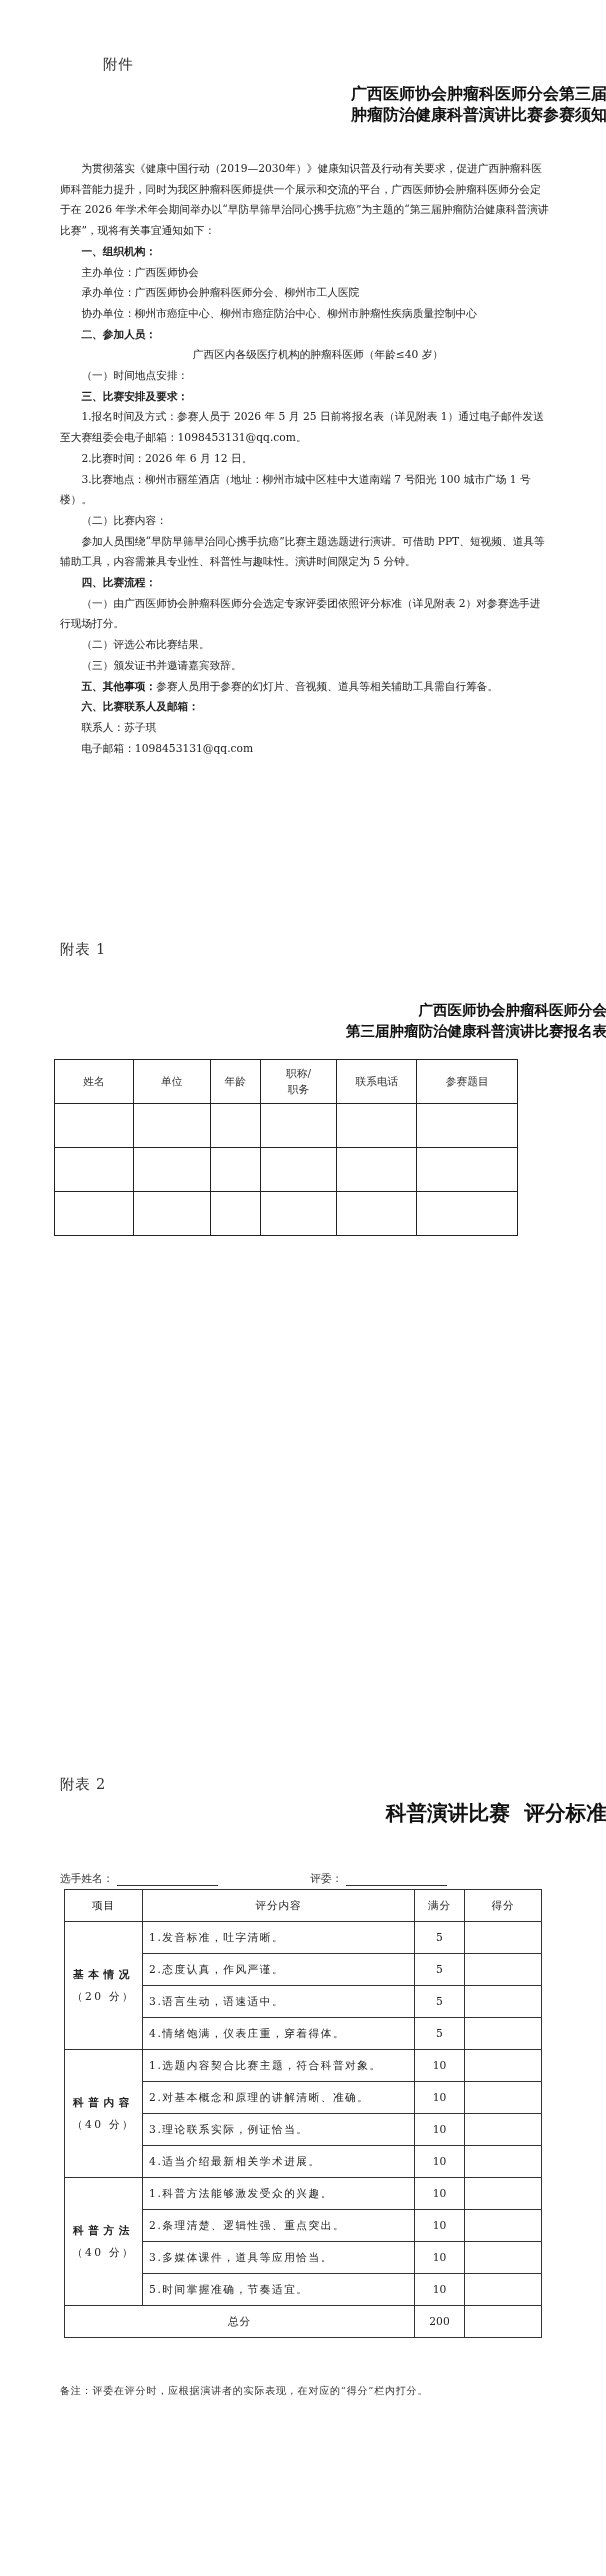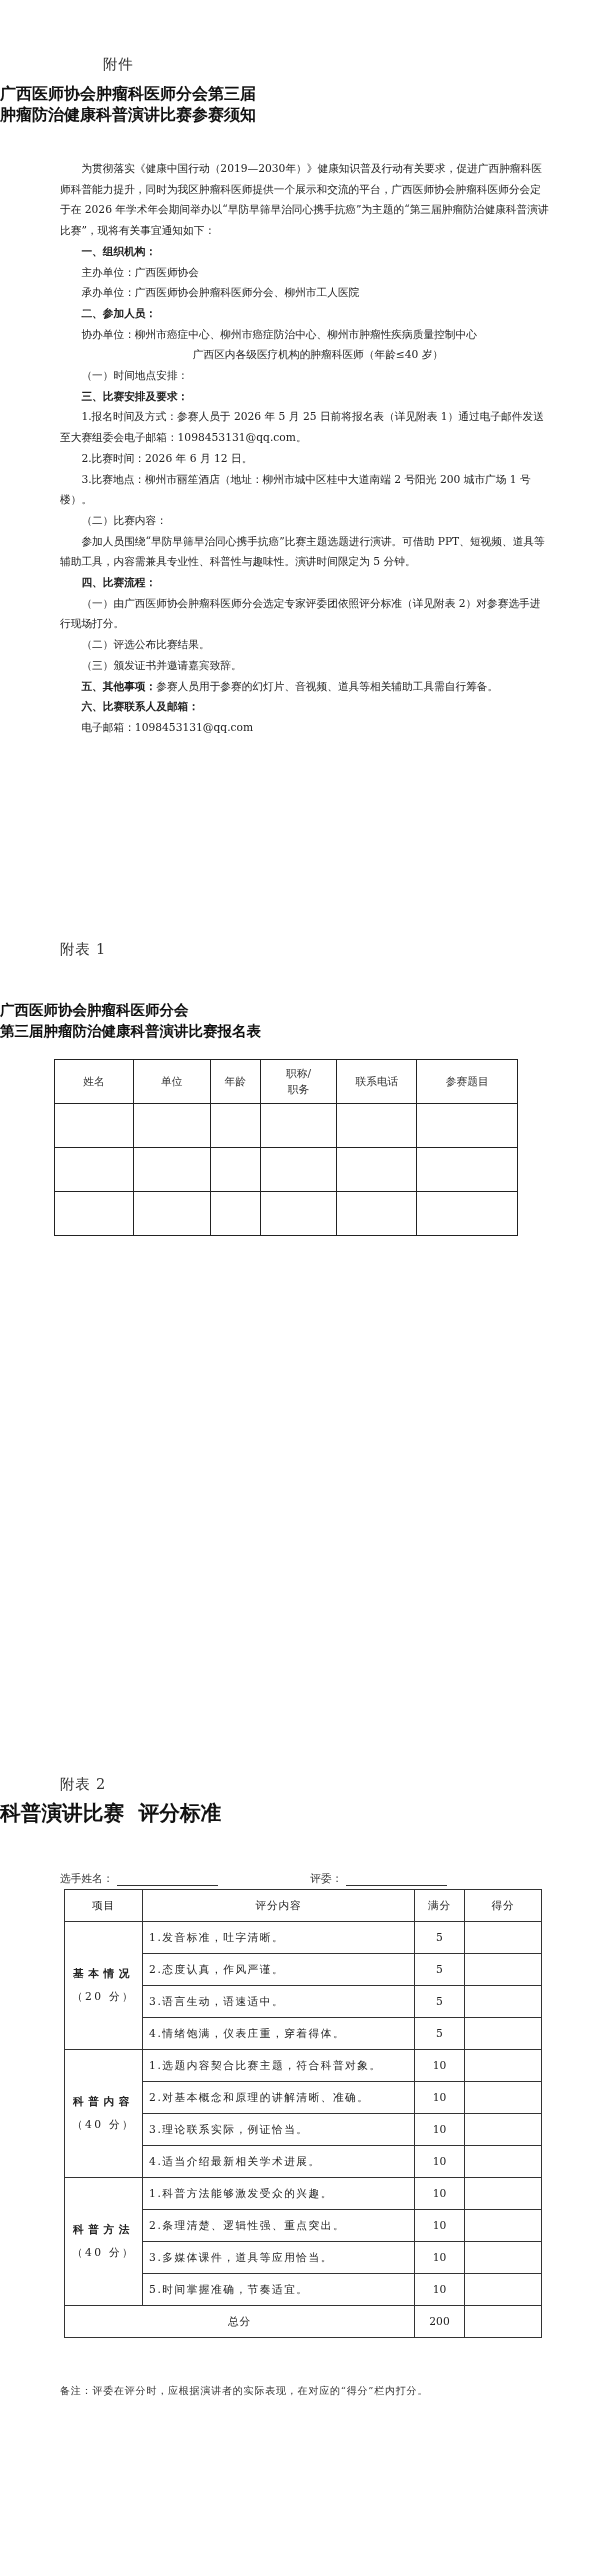--- a/index.html
+++ b/index.html
@@ -1,76 +1,77 @@
 <!DOCTYPE html>
 <html style="font-size:12.2px"><head>
 <meta charset="utf-8">
 <style>
   html, body { margin: 0; padding: 0; background: #ffffff; }
   body { width: 607px; height: 2576px; position: relative; font-family: "DejaVu Serif", "Liberation Serif", serif; color: #222; overflow: hidden; }
   .abs { position: absolute; }
   .attach-label { left: 60px; font-size: 14.5px; color: #333; letter-spacing: 0.8px; }
-  .title { left: 0; width: 607px; text-align: left; font-family: "DejaVu Sans", "Liberation Sans", sans-serif; font-weight: bold; color: #111; }
+  .title { left: 0; width: 607px; text-align: right; font-family: "DejaVu Sans", "Liberation Sans", sans-serif; font-weight: bold; color: #111; }
   .body-text { left: 60px; width: 490px; font-size: 10.7px; line-height: 20.7px; color: #222; }
   .p { margin: 0; }
   .indent { text-indent: 2em; }
   .h { padding-left: 2em; font-family: "DejaVu Sans", "Liberation Sans", sans-serif; font-weight: bold; }
   .ind2 { padding-left: 2em; }
   .ind2b { padding-left: calc(2em + 4.6px); text-align: center; }
   .inl-bold { font-family: "DejaVu Sans", "Liberation Sans", sans-serif; font-weight: bold; }
 
   table { border-collapse: collapse; padding-left: 24px; }
   .reg-table { left: 54px; top: 1059px; width: 464px; font-size: 10.7px; color: #333; }
   .reg-table td, .reg-table th { border: 1.1px solid #222; text-align: center; font-weight: normal; padding: 0; }
   .reg-table th { height: 43px; line-height: 15.3px; }
   .reg-table td { height: 43px; }
 
   .score-fields { left: 60px; top: 1872px; font-size: 10.7px; color: #333; width: 490px; }
   .blank-line { display: inline-block; width: 101px; border-bottom: 0.8px solid #333; height: 10.7px; vertical-align: bottom; margin-left: 3.1px; }
   .score-table { left: 64px; top: 1889px; width: 478px; font-size: 10.7px; color: #222; }
   .score-table td, .score-table th { border: 0.9px solid #333; padding: 0; height: 31px; }
   .score-table th { font-weight: normal; text-align: center; letter-spacing: 0.8px; }
   .score-table td.cat { text-align: center; line-height: 21.4px; letter-spacing: 2.3px; }
-  .score-table td.cat .cat-name { font-family: Liberation Mono, monospace; font-weight: bold; letter-spacing: 4.6px; display: block; }
+  .score-table td.cat .cat-name { font-family: Liberation Serif, serif; font-weight: bold; letter-spacing: 4.6px; display: block; }
   .score-table td.item { padding-left: 6.1px; letter-spacing: 1.5px; }
   .score-table td.full { text-align: center; }
   .score-table td.total-label { text-align: center; letter-spacing: 0.8px; }
   .note { left: 60px; top: 2384px; font-size: 10px; color: #333; letter-spacing: 0.8px; }
 </style>
 </head>
 <body>
 
 <div class="abs attach-label" style="top:55px;margin-left:43px;">附件</div>
 
 <div class="abs title" style="top:83px; font-size:16px; line-height:21.4px;">
   <div>广西医师协会肿瘤科医师分会第三届</div>
   <div>肿瘤防治健康科普演讲比赛参赛须知</div>
 </div>
 
 <div class="abs body-text" style="top:159px;">
   <p class="p indent">为贯彻落实《健康中国行动（2019—2030年）》健康知识普及行动有关要求，促进广西肿瘤科医师科普能力提升，同时为我区肿瘤科医师提供一个展示和交流的平台，广西医师协会肿瘤科医师分会定于在 2026 年学术年会期间举办以“早防早筛早治同心携手抗癌”为主题的“第三届肿瘤防治健康科普演讲比赛”，现将有关事宜通知如下：</p>
   <p class="p h">一、组织机构：</p>
   <p class="p ind2">主办单位：广西医师协会</p>
   <p class="p ind2">承办单位：广西医师协会肿瘤科医师分会、柳州市工人医院</p>
+  <p class="p ind2">协办单位：柳州市癌症中心、柳州市癌症防治中心、柳州市肿瘤性疾病质量控制中心</p>
   <p class="p h">二、参加人员：</p>
-  <p class="p ind2">协办单位：柳州市癌症中心、柳州市癌症防治中心、柳州市肿瘤性疾病质量控制中心</p>
   <p class="p ind2b">广西区内各级医疗机构的肿瘤科医师（年龄≤40 岁）</p>
   <p class="p ind2">（一）时间地点安排：</p>
   <p class="p h">三、比赛安排及要求：</p>
   <p class="p indent">1.报名时间及方式：参赛人员于 2026 年 5 月 25 日前将报名表（详见附表 1）通过电子邮件发送至大赛组委会电子邮箱：1098453131@qq.com。</p>
   <p class="p indent">2.比赛时间：2026 年 6 月 12 日。</p>
-  <p class="p indent">3.比赛地点：柳州市丽笙酒店（地址：柳州市城中区桂中大道南端 2 号阳光 200 城市广场 1 号楼）。</p>
+  <p class="p indent">3.比赛地点：柳州市丽笙酒店（地址：柳州市城中区桂中大道南端 7 号阳光 100 城市广场 1 号楼）。</p>
   <p class="p ind2">（二）比赛内容：</p>
   <p class="p indent">参加人员围绕“早防早筛早治同心携手抗癌”比赛主题选题进行演讲。可借助 PPT、短视频、道具等辅助工具，内容需兼具专业性、科普性与趣味性。演讲时间限定为 5 分钟。</p>
   <p class="p h">四、比赛流程：</p>
   <p class="p indent">（一）由广西医师协会肿瘤科医师分会选定专家评委团依照评分标准（详见附表 2）对参赛选手进行现场打分。</p>
   <p class="p ind2">（二）评选公布比赛结果。</p>
   <p class="p ind2">（三）颁发证书并邀请嘉宾致辞。</p>
   <p class="p ind2"><span class="inl-bold">五、其他事项：</span><span>参赛人员用于参赛的幻灯片、音视频、道具等相关辅助工具需自行筹备。</span></p>
   <p class="p h">六、比赛联系人及邮箱：</p>
+  <p class="p ind2">联系人：苏子琪</p>
   <p class="p ind2">电子邮箱：1098453131@qq.com</p>
 </div>
 
 <div class="abs attach-label" style="top:940px;">附表 1</div>
 
 <div class="abs title" style="top:1000px; font-size:14.5px; line-height:21.4px;">
   <div>广西医师协会肿瘤科医师分会</div>
   <div>第三届肿瘤防治健康科普演讲比赛报名表</div>
 </div>
 

